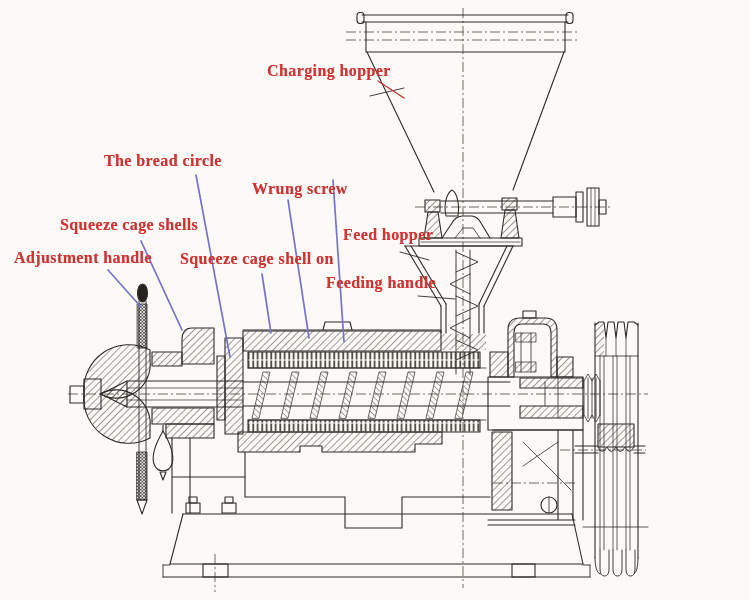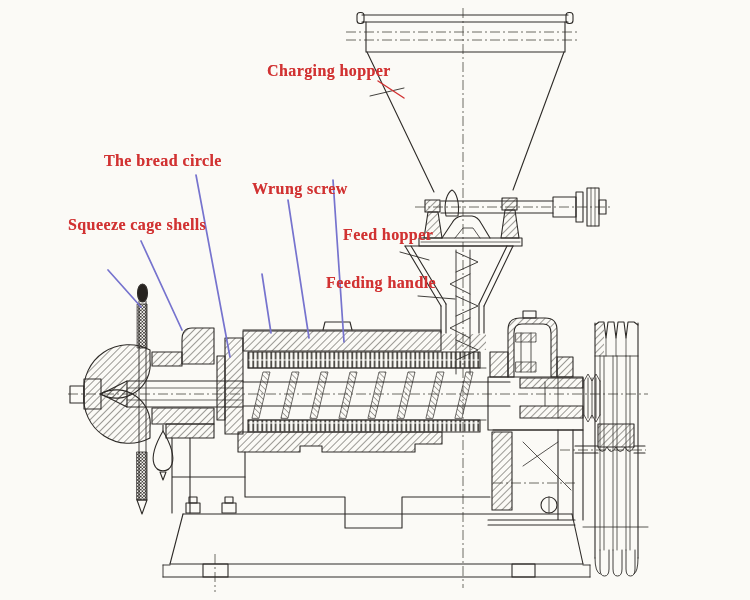--- a/index.html
+++ b/index.html
@@ -13,21 +13,21 @@
     color:var(--label-color,#d13232);
     font-size:16px;line-height:17px;letter-spacing:.4px;
     font-family:"Liberation Serif","DejaVu Serif",serif;
     font-weight:700;
     text-shadow:0 0 .4px rgba(209,50,50,.55);
   }
   .l-charging{left:267px;top:62px;}
   .l-bread{left:104px;top:152px;}
   .l-wrungshaft{left:262px;top:157px;}
   .l-wrung{left:238px;top:180px;margin-left:14px;}
-  .l-shells{left:68px;top:216px;}
+  .l-shells{left:60px;top:216px;}
   .l-adjust{left:14px;top:249px;}
   .l-shellon{left:180px;top:250px;}
   .l-feedhopper{left:343px;top:226px;}
   .l-feedblade{left:326px;top:274px;}
 </style>
 </head>
 <body>
 
 <div id="stage" style="background: rgb(251, 250, 246);">
 
@@ -225,15 +225,17 @@
       <path d="M108,270 L141,307"></path>
       <path d="M262,274 L271,333"></path>
     </g>
   </g>
 </svg>
 
   <div class="lbl l-charging">Charging hopper</div>
   <div class="lbl l-bread">The bread circle</div>
   <div class="lbl l-wrung">Wrung screw</div>
   <div class="lbl l-shells">Squeeze cage shells</div>
+  <div class="lbl l-adjust">Adjustment handle</div>
+  <div class="lbl l-shellon">Squeeze cage shell on</div>
   <div class="lbl l-feedhopper">Feed hopper</div>
   <div class="lbl l-feedblade">Feeding handle</div>
 </div>
 
 </body></html>

